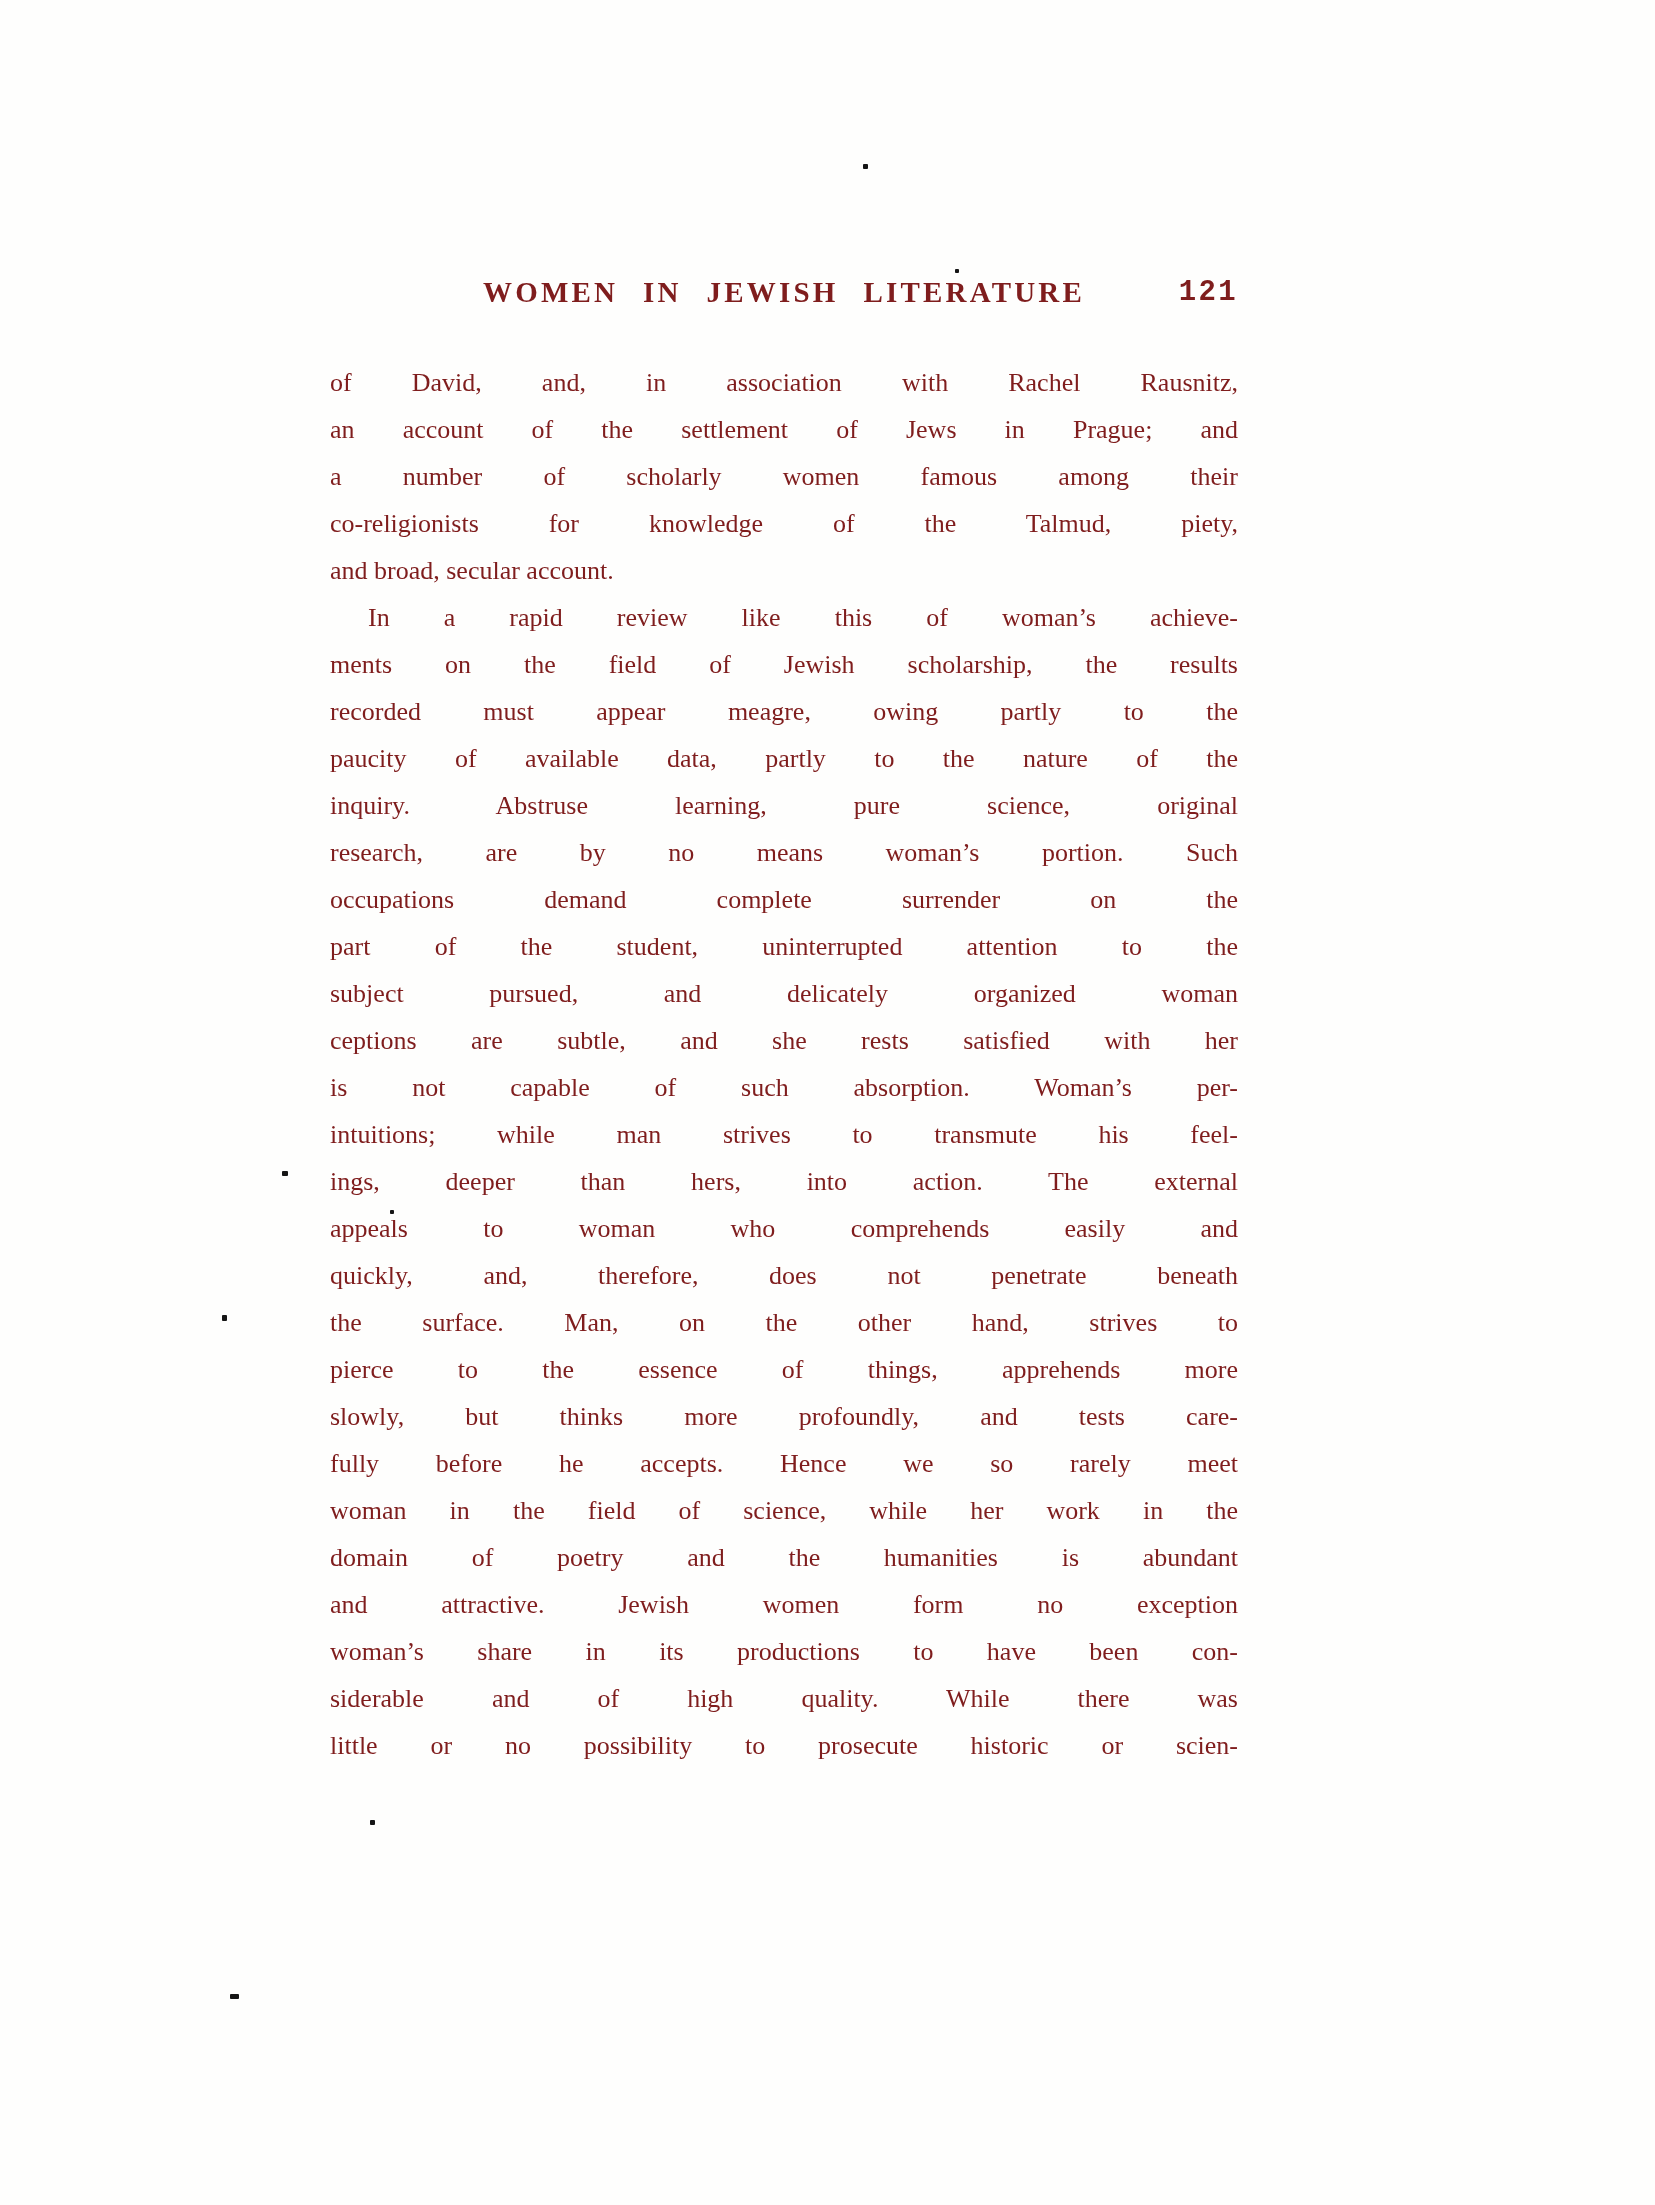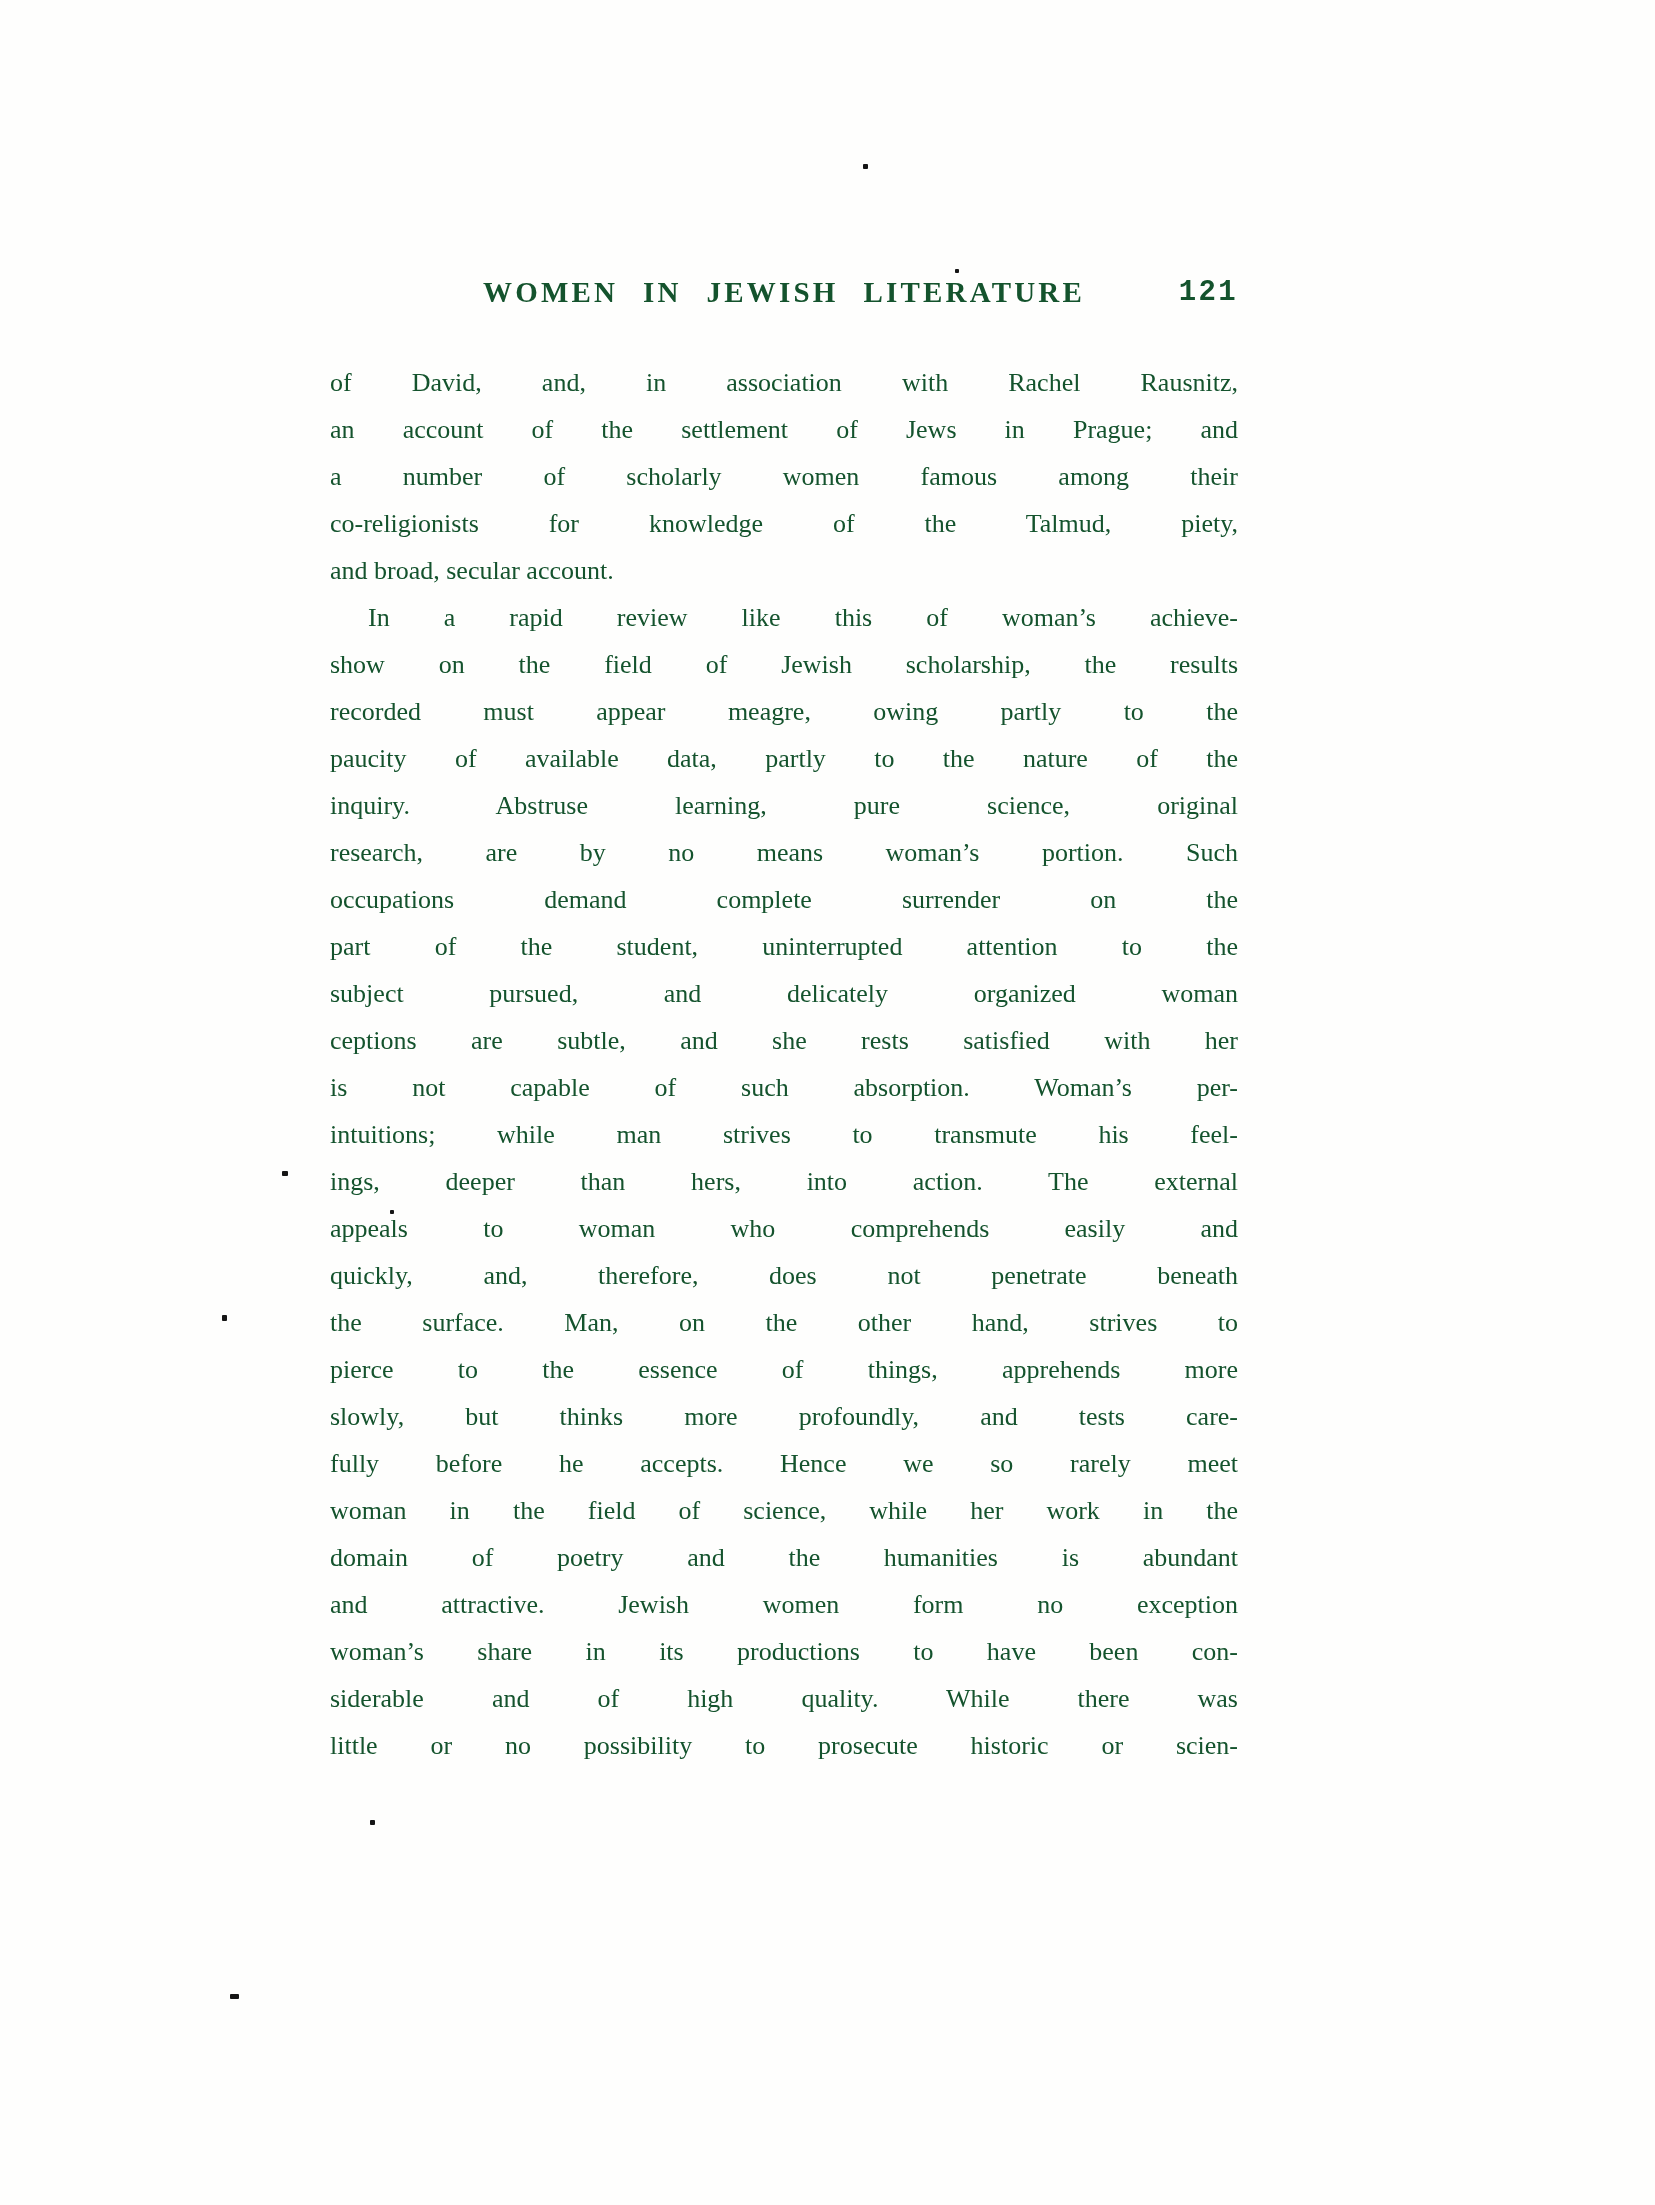--- a/index.html
+++ b/index.html
@@ -7,21 +7,21 @@
     padding: 0;
     background: #ffffff;
   }
   .page {
     position: relative;
     width: 1655px;
     height: 2205px;
     background: #fefefd;
     overflow: hidden;
     font-family: "Liberation Serif", "DejaVu Serif", serif;
-    color: #14532d;
+    color: #7f1d1d;
   }
   .running-head {
     position: absolute;
     left: 330px;
     top: 276px;
     width: 908px;
     height: 40px;
   }
   .head-title {
     display: block;
@@ -100,21 +100,21 @@
     <div class="para">
       <div class="line">of David, and, in association with Rachel Rausnitz,</div>
       <div class="line">an account of the settlement of Jews in Prague; and</div>
       <div class="line">a number of scholarly women famous among their</div>
       <div class="line">co-religionists for knowledge of the Talmud, piety,</div>
       <div class="line para-end">and broad, secular account.</div>
     </div>
 
     <div class="para">
       <div class="line indent">In a rapid review like this of woman’s achieve-</div>
-      <div class="line">show on the field of Jewish scholarship, the results</div>
+      <div class="line">ments on the field of Jewish scholarship, the results</div>
       <div class="line">recorded must appear meagre, owing partly to the</div>
       <div class="line">paucity of available data, partly to the nature of the</div>
       <div class="line">inquiry.  Abstruse learning, pure science, original</div>
       <div class="line">research, are by no means woman’s portion.  Such</div>
       <div class="line">occupations demand complete surrender on the</div>
       <div class="line">part of the student, uninterrupted attention to the</div>
       <div class="line">subject pursued, and delicately organized woman</div>
       <div class="line">ceptions are subtle, and she rests satisfied with her</div>
       <div class="line">is not capable of such absorption.  Woman’s per-</div>
       <div class="line">intuitions; while man strives to transmute his feel-</div>

